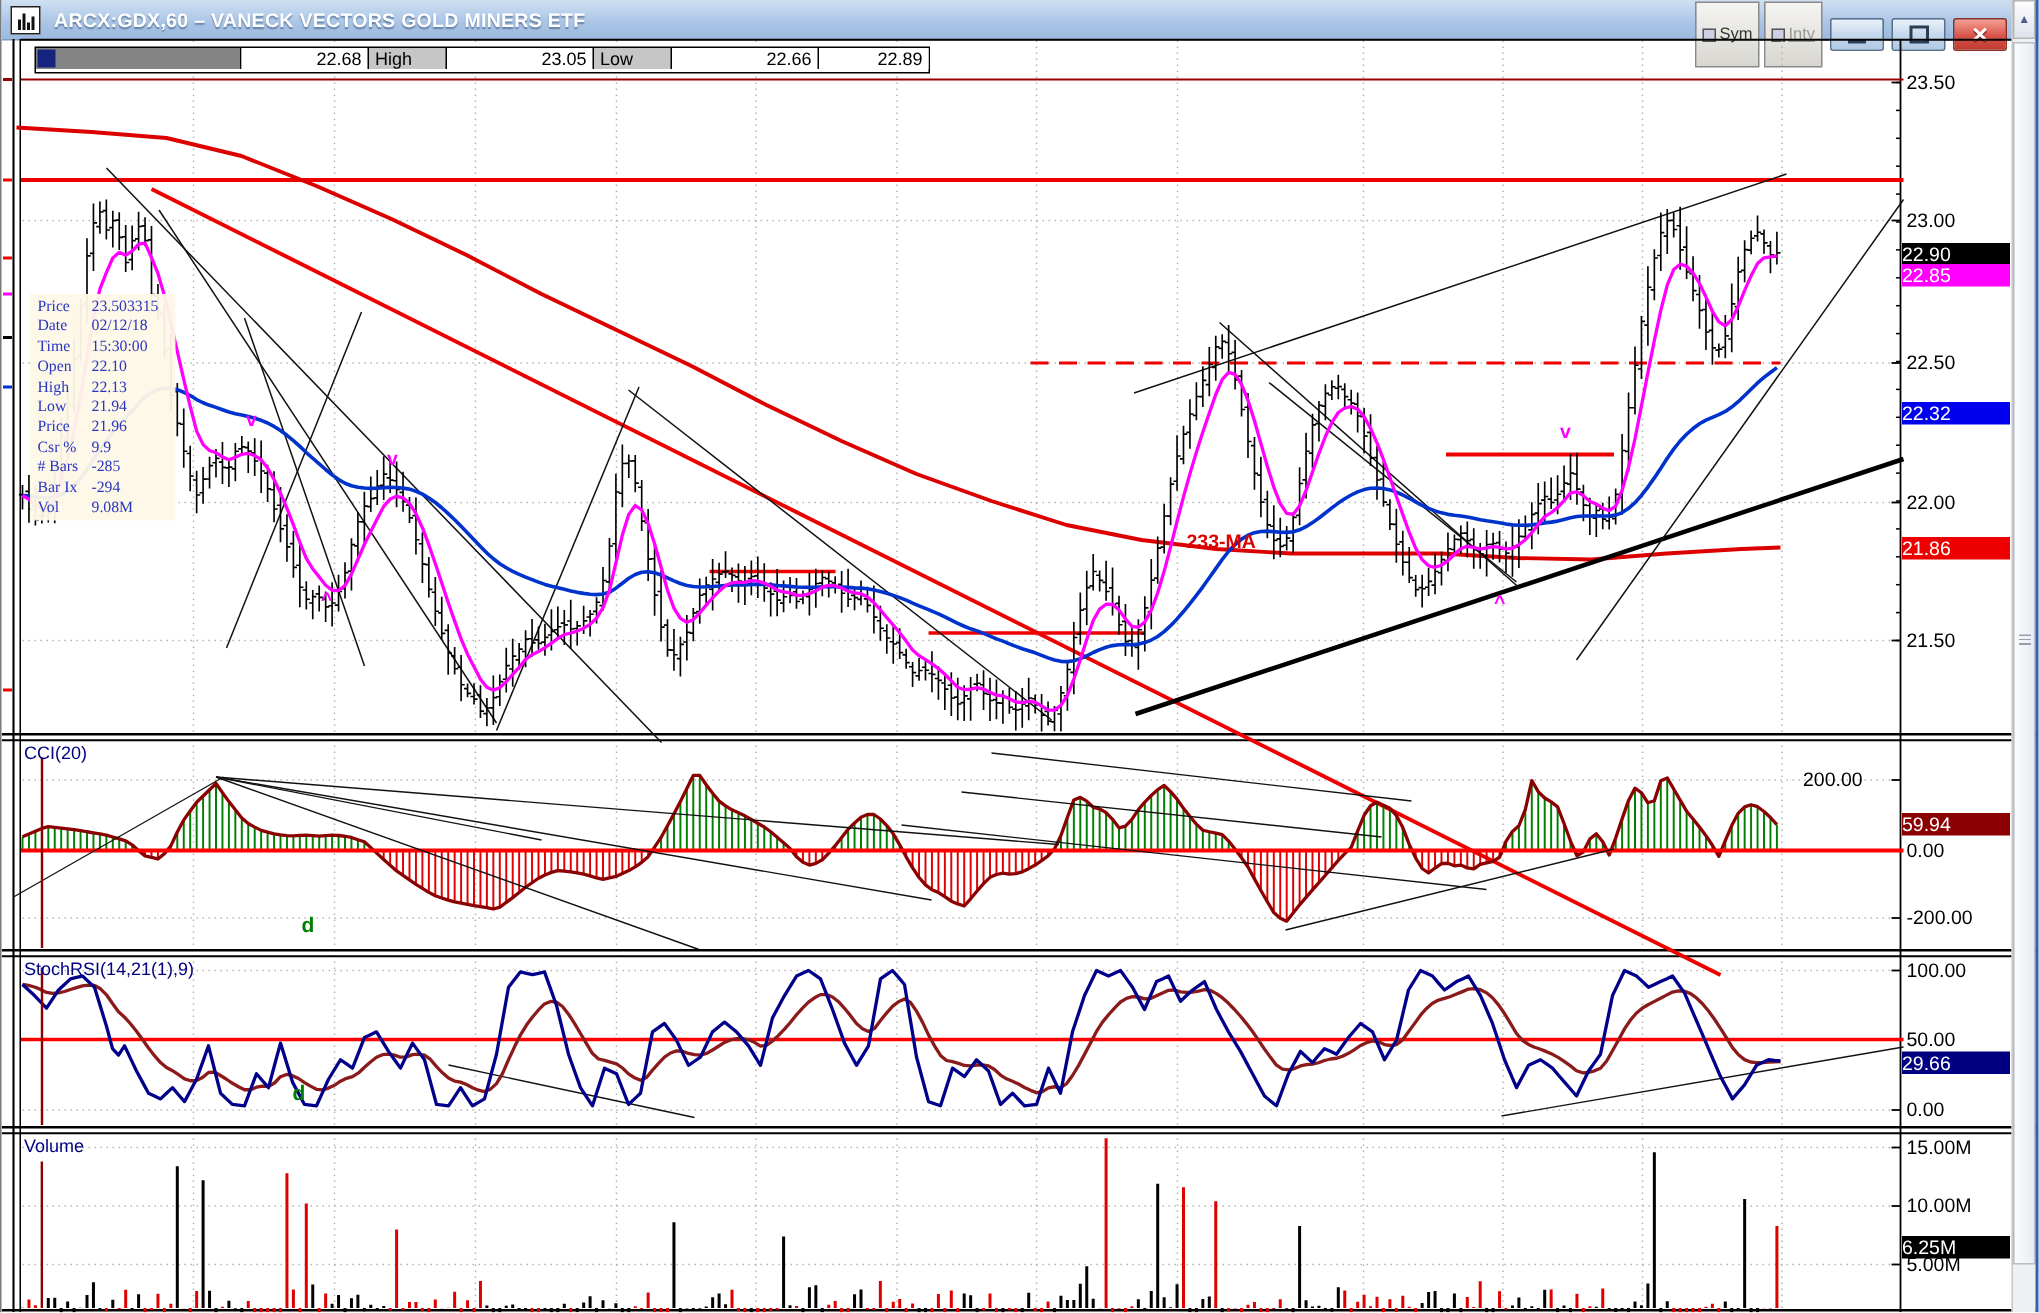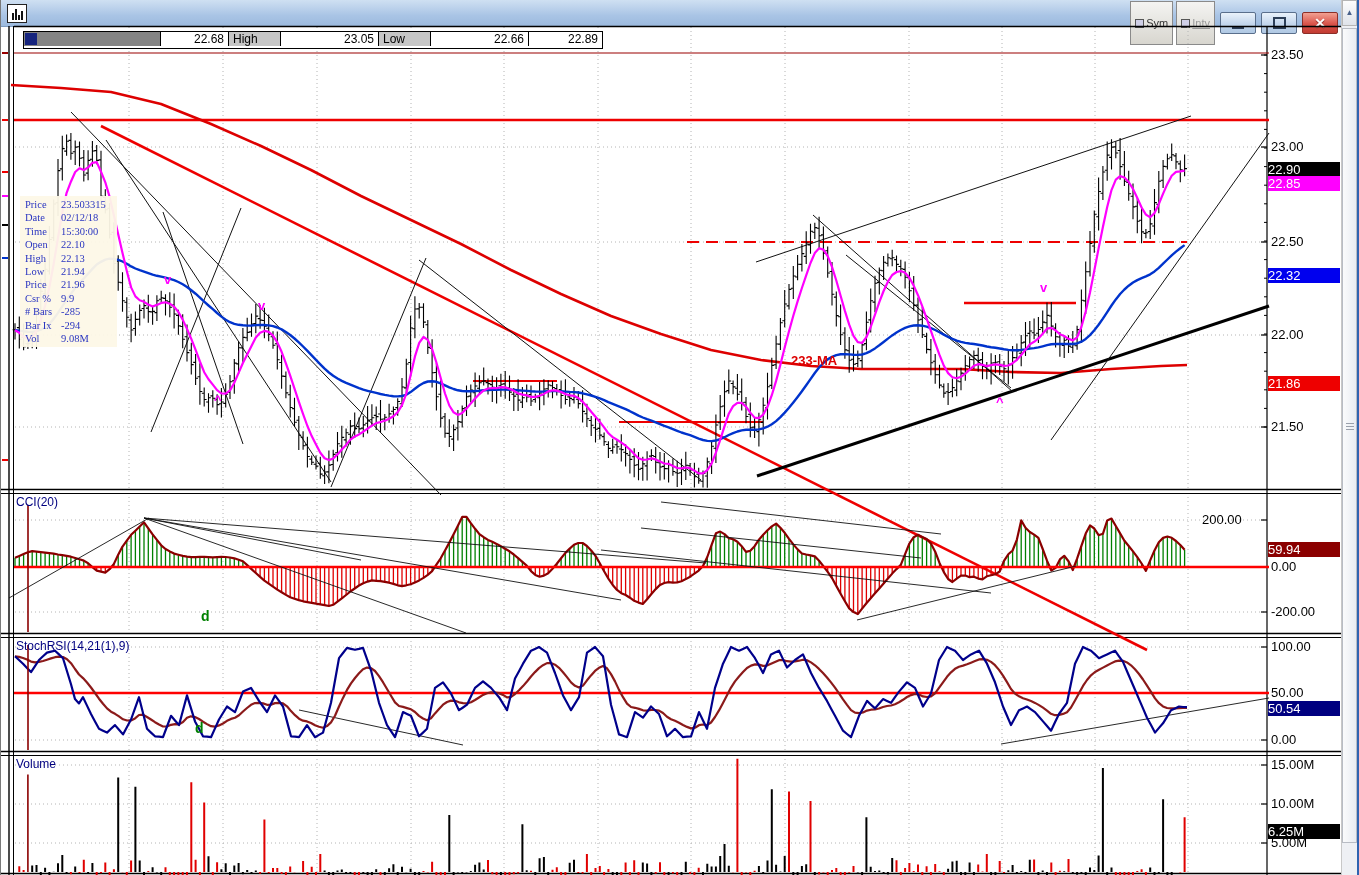--- a/index.html
+++ b/index.html
@@ -225,20 +225,21 @@
       <path d="M26.9 872L26.9 774.4" fill="none" stroke="#8b0000" stroke-width="1.6" stroke-linejoin="round"></path>
     </svg>
 
   <div id="titlebar">
     <div id="title-icon">
       <i style="height:7px"></i>
         <i style="height:11px"></i>
         <i style="height:5px"></i>
         <i style="height:9px"></i>
     </div>
+    <div id="title-text">ARCX:GDX,60 – VANECK VECTORS GOLD MINERS ETF</div>
     <div id="tb-right">
       <div class="mini-btn">
         <span class="sq"></span>
         <span>Sym</span>
       </div>
       <div class="mini-btn dim">
         <span class="sq"></span>
         <span>Intv</span>
       </div>
       <div class="winbtn">
@@ -250,21 +251,21 @@
       <div class="winbtn close">
           <div class="glyph-x">✕</div>
         </div>
     </div>
   </div>
 
   <div id="quotebar">
       <div class="qcell lead" style="width: 137px;">
         <span class="chip"></span>
       </div>
-      <div class="qcell " style="width: 68px;">22.68</div>
+      <div class="qcell " style="width: 85px;">22.68</div>
       <div class="qcell glabel" style="width: 52px;">High</div>
       <div class="qcell " style="width: 98px;">23.05</div>
       <div class="qcell glabel" style="width: 52px;">Low</div>
       <div class="qcell " style="width: 98px;">22.66</div>
       <div class="qcell " style="width: 73px;">22.89</div>
     </div>
 
   <div id="tooltip">
       <div class="tt-row">
         <span class="tt-l">Price</span>
@@ -320,29 +321,29 @@
   </div>
   <div id="frame-right"></div>
 <div class="abs axis-label" style="left: 1270px; top: 47px;">23.50</div>
     <div class="abs axis-label" style="left: 1270px; top: 139px;">23.00</div>
     <div class="abs axis-label" style="left: 1270px; top: 234px;">22.50</div>
     <div class="abs axis-label" style="left: 1270px; top: 327px;">22.00</div>
     <div class="abs axis-label" style="left: 1270px; top: 419px;">21.50</div>
     <div class="abs badge" style="left: 1267px; top: 162px; background: rgb(0, 0, 0);">22.90</div>
     <div class="abs badge" style="left: 1267px; top: 176px; background: rgb(255, 0, 255);">22.85</div>
     <div class="abs badge" style="left: 1267px; top: 268px; background: rgb(0, 0, 238);">22.32</div>
-    <div class="abs badge" style="left: 1267px; top: 376px; background: rgb(238, 0, 0);">21.86</div>
+    <div class="abs badge" style="left: 1267px; top: 358px; background: rgb(238, 0, 0);">21.86</div>
     <div class="abs axis-label" style="left: 1201px; top: 512px;">200.00</div>
     <div class="abs axis-label" style="left: 1270px; top: 559px;">0.00</div>
     <div class="abs axis-label" style="left: 1270px; top: 604px;">-200.00</div>
     <div class="abs badge" style="left: 1267px; top: 542px; background: rgb(139, 0, 0);">59.94</div>
     <div class="abs axis-label" style="left: 1270px; top: 639px;">100.00</div>
     <div class="abs axis-label" style="left: 1270px; top: 685px;">50.00</div>
     <div class="abs axis-label" style="left: 1270px; top: 732px;">0.00</div>
-    <div class="abs badge" style="left: 1267px; top: 701px; background: rgb(0, 0, 128);">50.54</div>
+    <div class="abs badge" style="left: 1267px; top: 701px; background: rgb(0, 0, 128);">29.66</div>
     <div class="abs axis-label" style="left: 1270px; top: 757px;">15.00M</div>
     <div class="abs axis-label" style="left: 1270px; top: 796px;">10.00M</div>
     <div class="abs axis-label" style="left: 1270px; top: 835px;">5.00M</div>
     <div class="abs badge" style="left: 1267px; top: 824px; background: rgb(0, 0, 0);">6.25M</div>
     <div class="abs panel-label" style="left: 15px; top: 495px;">CCI(20)</div>
     <div class="abs panel-label" style="left: 15px; top: 639px;">StochRSI(14,21(1),9)</div>
     <div class="abs panel-label" style="left: 15px; top: 757px;">Volume</div>
     <div class="abs marker" style="left: 163px; top: 272px;">v</div>
     <div class="abs marker" style="left: 257px; top: 298px;">v</div>
     <div class="abs marker" style="left: 213px; top: 392px;">^</div>

